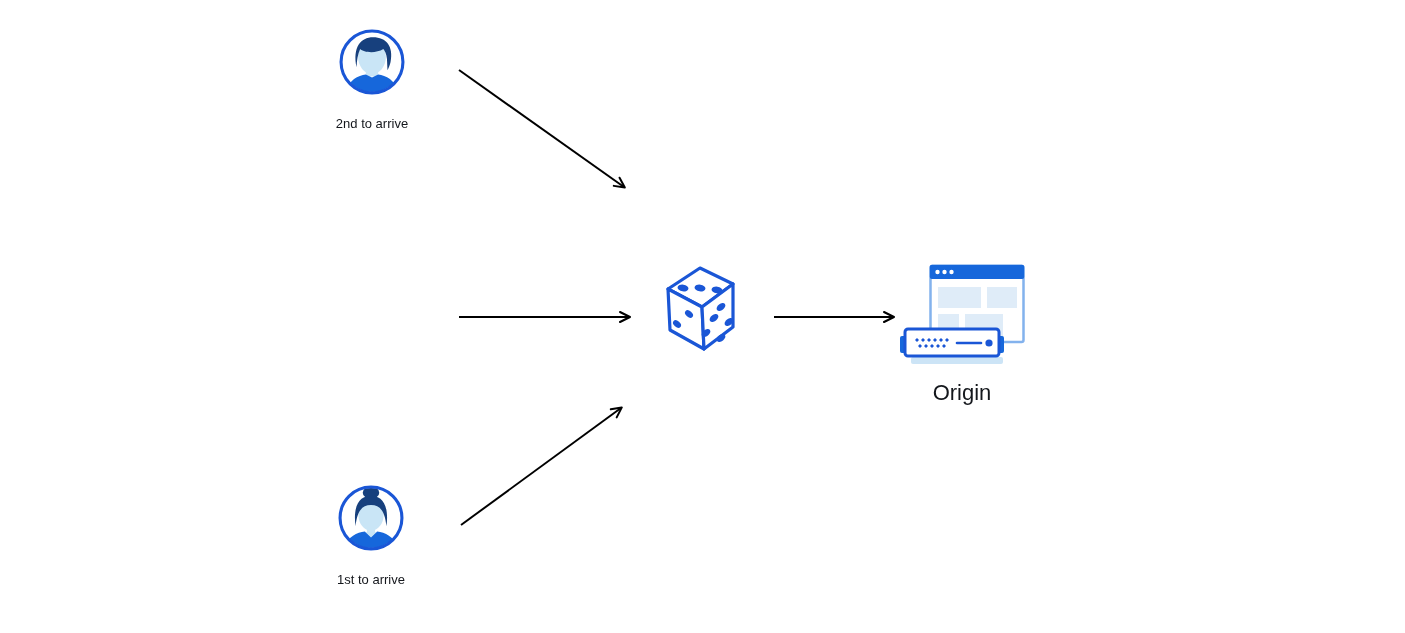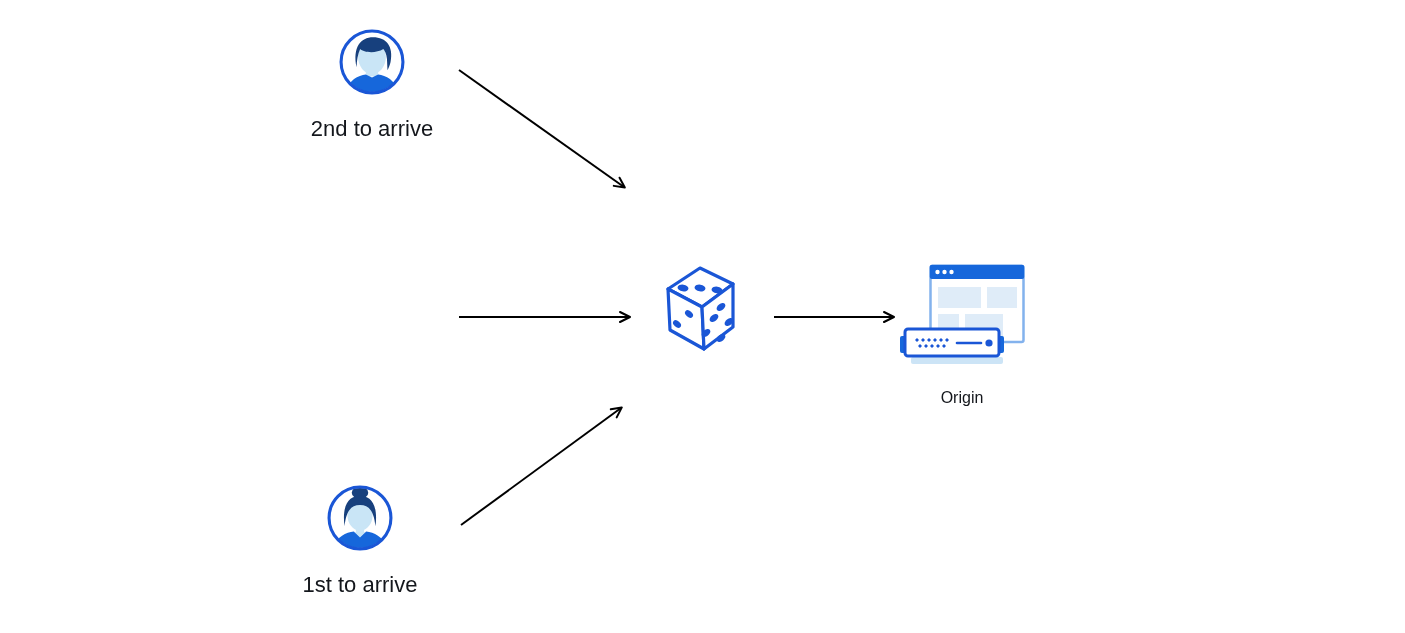--- a/index.html
+++ b/index.html
@@ -8,26 +8,26 @@
     width:1405px;height:633px;
     background:var(--background,#fff);
     font-family:"Liberation Sans","DejaVu Sans",sans-serif;
     overflow:hidden;
   }
   .arrows{position:absolute;left:0;top:0;pointer-events:none;}
   .arrow-line{stroke:var(--arrow-color,#000);stroke-width:2;fill:none;}
   .node{position:absolute;display:flex;flex-direction:column;align-items:center;}
   .node-label{
     margin-top:21px;
-    font-size:22px;
+    font-size:13px;
     color:var(--text-color,#14171C);
     white-space:nowrap;
     text-align:center;
   }
-  .origin-label{margin-top:19px;font-size:16px;}
+  .origin-label{margin-top:10px;font-size:22px;}
   
   .stroke-b{stroke:var(--primary-blue,#1A56D6);}
   .fill-b{fill:var(--primary-blue,#1A56D6);}
   .fill-solid{fill:var(--solid-blue,#1667DB);}
   .fill-hair{fill:var(--hair-navy,#17407D);}
   .fill-face{fill:var(--face-light-blue,#C9E5F6);}
   .fill-panel{fill:var(--panel-light-blue,#DFECF8);}
   .stroke-win{stroke:var(--window-border-blue,#83B2ED);}
   .fill-base{fill:var(--server-base-blue,#CCE4F6);}
   .no-fill{fill:none;}
@@ -65,21 +65,21 @@
         <path d="M17,37 C13,18 21,8 33,8 C46,8 53,17 50,32 C49.3,35 48.4,37.5 47,40
                  L46.5,29 C46,24 44.6,21.5 43,19.5 C36,24 24,23 20.5,19.5
                  C18.3,24.5 17.3,30 17,37 Z" class="fill-hair"></path>
       </g>
       <circle cx="32" cy="32" r="30" class="no-fill stroke-b" stroke-width="3"></circle>
     </svg>
     <div class="node-label">2nd to arrive</div>
   </div>
 
 
-  <div class="node" style="left:280px;top:485px;width:160px;justify-content:flex-end;">
+  <div class="node" style="left:291px;top:485px;width:160px;justify-content:flex-end;">
     <svg width="66" height="66" viewBox="0 0 64 64">
       <defs>
           <clipPath id="clipC">
             <circle cx="32" cy="32" r="29"></circle>
           </clipPath>
         </defs>
       <circle cx="32" cy="32" r="29" class="white"></circle>
       <g clip-path="url(#clipC)">
         <rect x="28" y="36" width="8" height="12" class="fill-face"></rect>
         <path d="M6,64 C8,50 18,46 26,45 L32,50 L38,45 C46,46 56,50 58,64 Z" class="fill-solid"></path>

